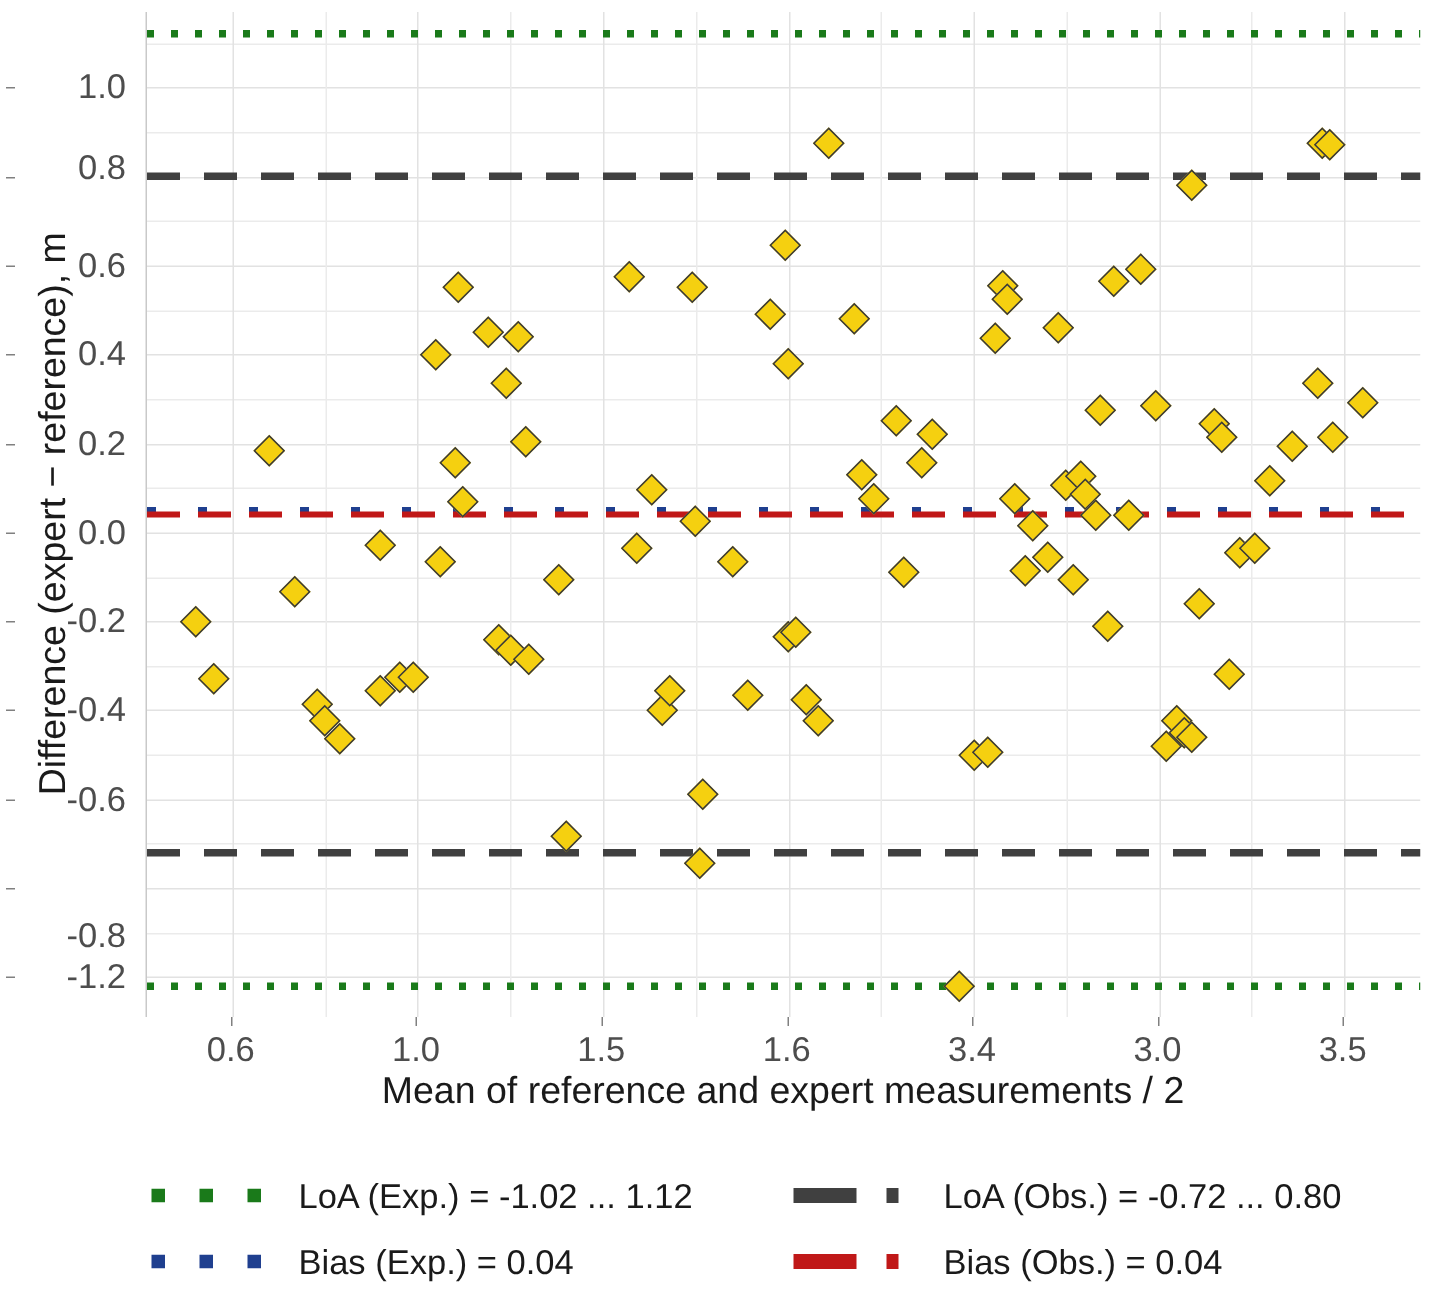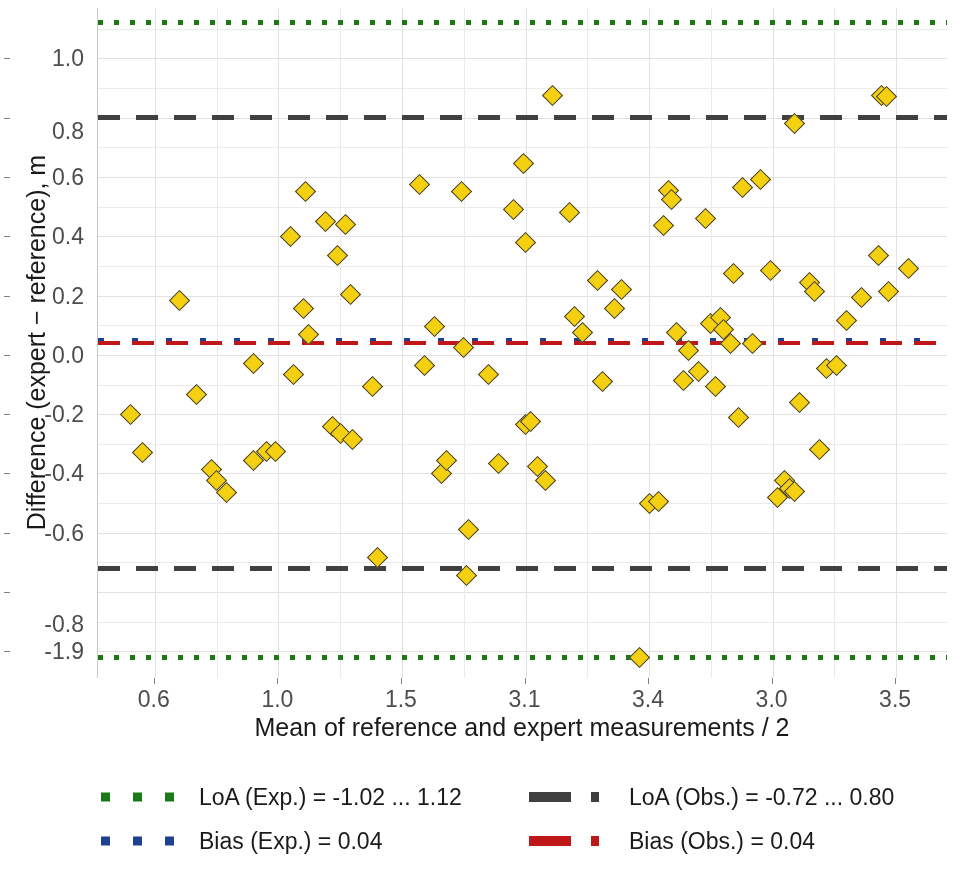--- a/index.html
+++ b/index.html
@@ -365,46 +365,46 @@
           <div class="seg" style="left: 2px; width: 42px; height: 10px; background: rgb(192, 24, 24);"></div>
           <div class="seg" style="left: 64px; width: 8px; height: 10px; background: rgb(192, 24, 24);"></div>
         </div>
         <span class="legend-text">Bias (Obs.) = 0.04</span>
       </div>
     </div>
 
 <div class="tick-y" style="top: 58.4px;"></div>
     <div class="ylab" style="top: 58.4px;">1.0</div>
     <div class="tick-y" style="top: 117.7px;"></div>
-    <div class="ylab" style="top: 131px;">0.8</div>
+    <div class="ylab" style="top: 112px;">0.8</div>
     <div class="tick-y" style="top: 177px;"></div>
     <div class="ylab" style="top: 177px;">0.6</div>
     <div class="tick-y" style="top: 236.3px;"></div>
     <div class="ylab" style="top: 236.3px;">0.4</div>
     <div class="tick-y" style="top: 295.6px;"></div>
     <div class="ylab" style="top: 295.6px;">0.2</div>
     <div class="tick-y" style="top: 354.9px;"></div>
     <div class="ylab" style="top: 354.9px;">0.0</div>
     <div class="tick-y" style="top: 414.2px;"></div>
     <div class="ylab" style="top: 414.2px;">-0.2</div>
     <div class="tick-y" style="top: 473.4px;"></div>
     <div class="ylab" style="top: 473.4px;">-0.4</div>
     <div class="tick-y" style="top: 532.7px;"></div>
     <div class="ylab" style="top: 532.7px;">-0.6</div>
     <div class="tick-y" style="top: 592px;"></div>
     <div class="ylab" style="top: 592px; margin-top: 32px;">-0.8</div>
     <div class="tick-y" style="top: 651.3px;"></div>
-    <div class="ylab" style="top: 651.3px;">-1.9</div>
+    <div class="ylab" style="top: 651.3px;">-1.2</div>
     <div class="tick-x" style="left: 153.8px;"></div>
     <div class="xlab" style="left: 153.8px;">0.6</div>
     <div class="tick-x" style="left: 277.4px;"></div>
     <div class="xlab" style="left: 277.4px;">1.0</div>
     <div class="tick-x" style="left: 400.9px;"></div>
     <div class="xlab" style="left: 400.9px;">1.5</div>
     <div class="tick-x" style="left: 524.5px;"></div>
-    <div class="xlab" style="left: 524.5px;">3.1</div>
+    <div class="xlab" style="left: 524.5px;">1.6</div>
     <div class="tick-x" style="left: 648px;"></div>
     <div class="xlab" style="left: 648px;">3.4</div>
     <div class="tick-x" style="left: 771.6px;"></div>
     <div class="xlab" style="left: 771.6px;">3.0</div>
     <div class="tick-x" style="left: 895.1px;"></div>
     <div class="xlab" style="left: 895.1px;">3.5</div>
   </div>
 
 </body></html>

